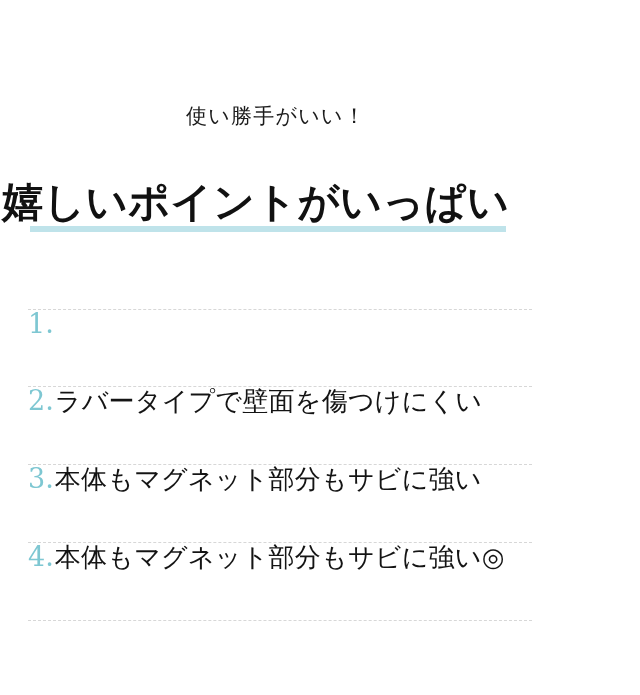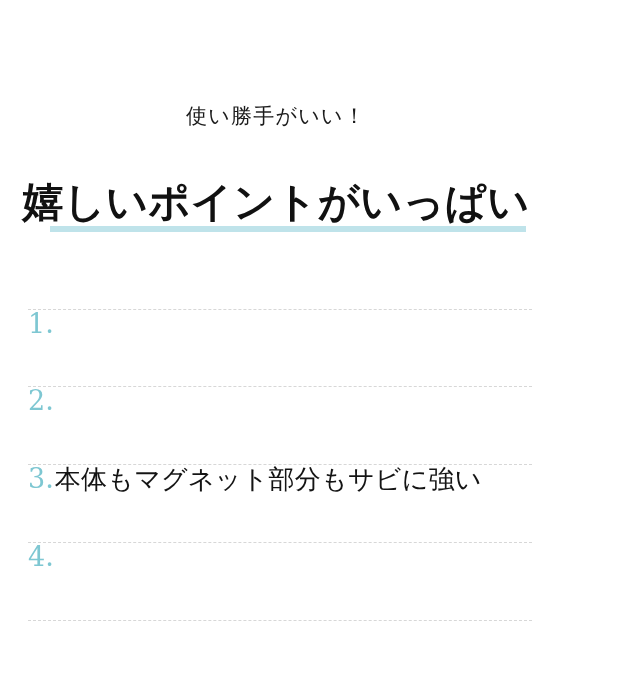--- a/index.html
+++ b/index.html
@@ -27,21 +27,21 @@
   .kicker {
     font-size: 21px;
     letter-spacing: 0.06em;
     color: #1b1b1b;
     font-family: "DejaVu Serif", serif;
     font-weight: 400;
     line-height: 1.2;
   }
   .headline-wrap {
     margin-top: 20px;
-    text-align: center;
+    text-align: left;
   }
   .headline {
     display: inline-block;
     position: relative;
     font-size: 41px;
     font-family: "DejaVu Serif", serif;
     letter-spacing: 0.01em;
     color: #111111;
     line-height: 1.25;
     padding: 0 2px 6px 2px;
@@ -108,28 +108,30 @@
   </div>
 
   <div class="list">
 
     <div class="row">
       <span class="num">1.</span>
     </div>
 
     <div class="row">
       <span class="num">2.</span>
+      <span class="text">ラバータイプで壁面を傷つけにくい</span>
     </div>
 
     <div class="row">
       <span class="num">3.</span>
       <span class="text">本体もマグネット部分もサビに強い</span>
     </div>
 
     <div class="row">
       <span class="num">4.</span>
+      <span class="text">本体もマグネット部分もサビに強い◎</span>
     </div>
 
   </div>
 
   <div class="bottom-spacer"></div>
 
 </div>
 
 </body></html>

